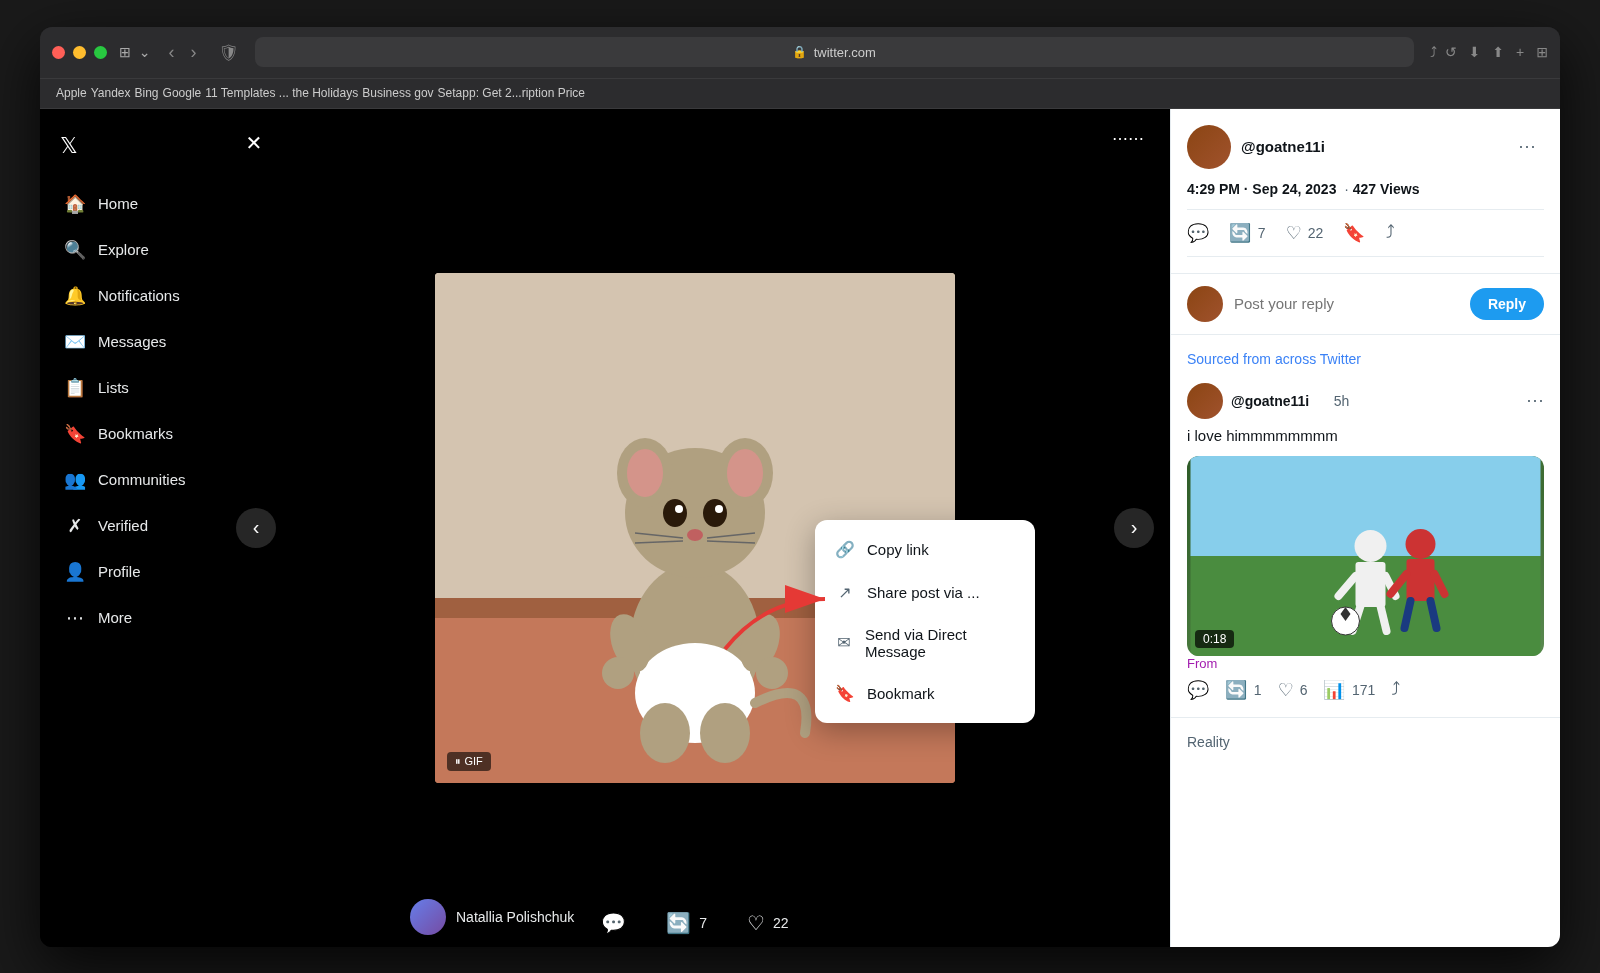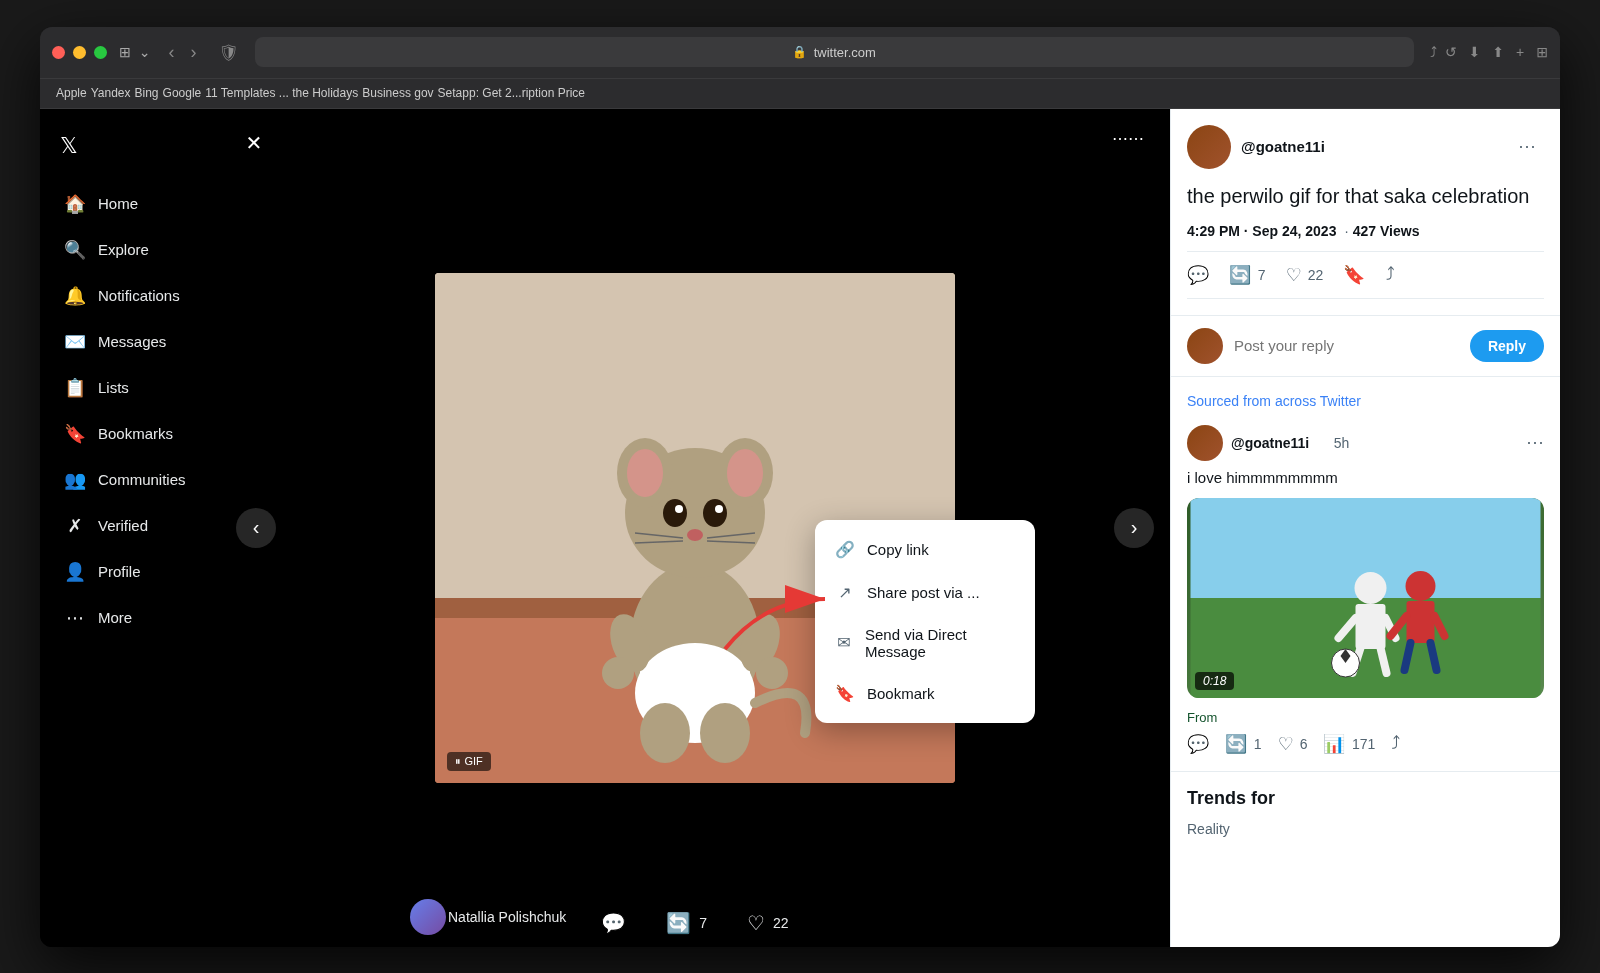--- a/index.html
+++ b/index.html
@@ -534,26 +534,25 @@
       margin-bottom: 12px;
     }
 
     .discover-media {
       width: 100%;
       height: 200px;
       background: linear-gradient(135deg, #2d5a27 0%, #4a7c3f 40%, #3d6b32 70%, #5a8a50 100%);
       border-radius: 12px;
       position: relative;
       overflow: hidden;
-      margin-bottom: 12px;
-      font-style: italic;
+      margin-bottom: 0;
     }
 
     .from-label {
-      color: #14532d;
+      color: #a21caf;
       font-size: 13px;
       margin-bottom: 8px;
     }
 
     .discover-actions {
       display: flex;
       align-items: center;
       gap: 16px;
     }
 
@@ -790,41 +789,40 @@
           <div class="bottom-action">
             <span class="bottom-action-icon">🔄</span>
             <span>7</span>
           </div>
           <div class="bottom-action">
             <span class="bottom-action-icon">♡</span>
             <span>22</span>
           </div>
         </div>
 
-        <div style="position:absolute;bottom:12px;left:190px;display:flex;align-items:center;gap:2px;">
+        <div style="position:absolute;bottom:12px;left:190px;display:flex;align-items:center;gap:10px;">
           <div class="user-avatar-small"></div>
           <span style="color:#e7e9ea;font-size:14px;">Natallia Polishchuk</span>
         </div>
       </div>
     </div>
 
     <div class="right-panel">
 
       <div class="tweet-detail">
         <div class="tweet-header">
           <div class="tweet-user-info">
             <div class="avatar" style="background:linear-gradient(135deg,#8B4513,#A0522D);"></div>
             <div>
               <div class="user-name">@goatne11i</div>
             </div>
           </div>
           <span class="more-btn">···</span>
         </div>
 
-        <div class="tweet-text">the perwilo gif for that saka celebration</div>
 
         <div class="tweet-meta">
           <span>4:29 PM · Sep 24, 2023</span>
           &nbsp;·&nbsp;<span>427</span>
           <span>Views</span>
         </div>
 
         <div class="tweet-actions">
           <div class="action-btn">
             <span class="action-icon">💬</span>
@@ -915,22 +913,19 @@
               <span>171</span>
             </div>
             <div class="action-btn">
               <span class="action-icon">⤴</span>
             </div>
           </div>
         </div>
       </div>
 
       <div class="trends-section">
-        <div class="trends-title">
-          <span>Trends for</span>
-        </div>
         <div style="color:#536471;font-size:14px;">
           <span>Reality</span>
         </div>
       </div>
     </div>
   </div>
 </div>
 
 </body></html>

